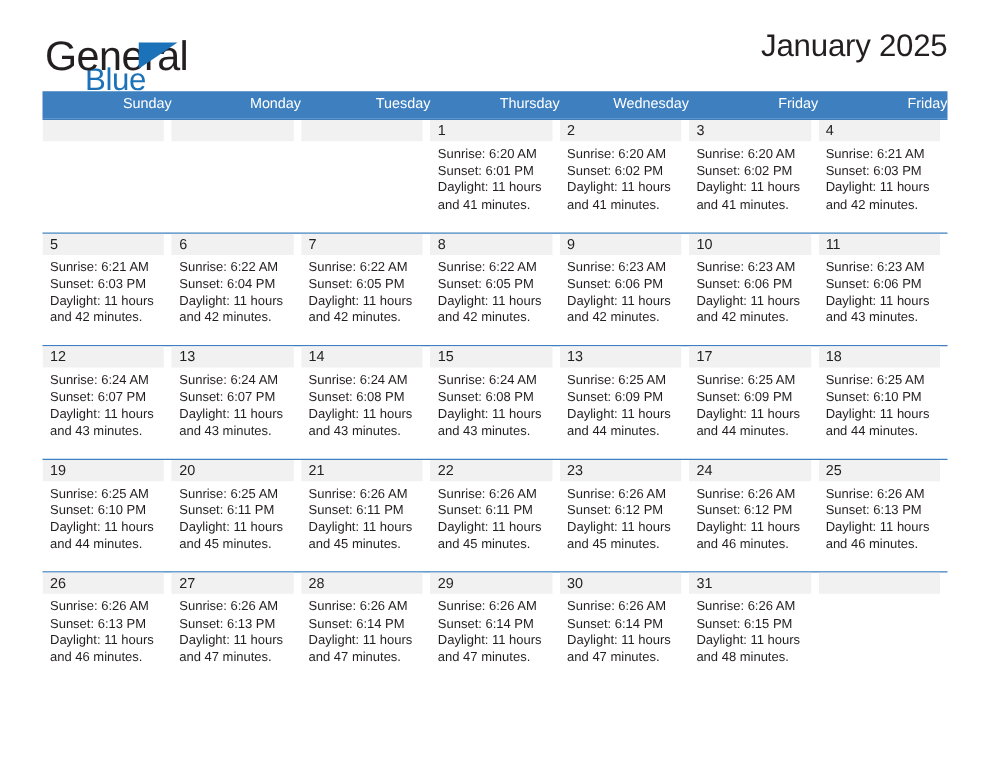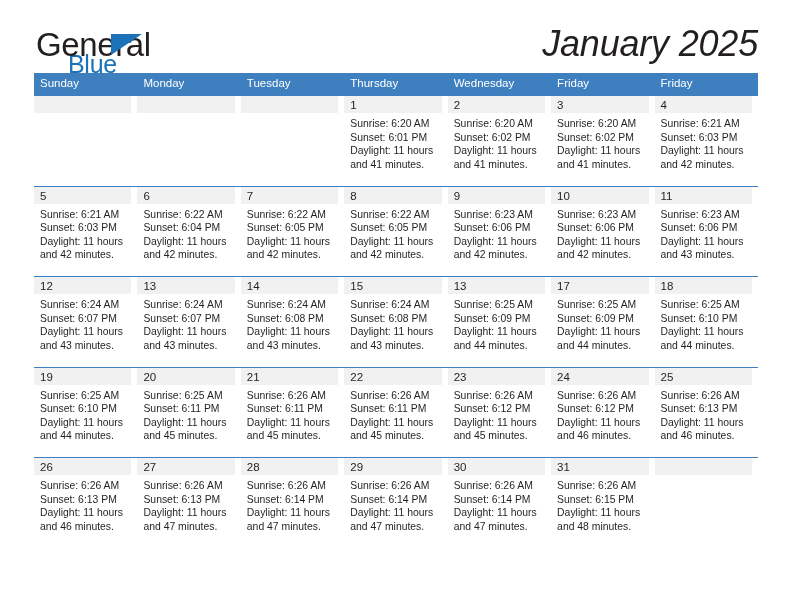--- a/index.html
+++ b/index.html
@@ -60,40 +60,40 @@
     margin-left: 32px;
     margin-top: -2px;
   }
   .title-wrap {
     position: absolute;
     right: 0;
     top: 24px;
     text-align: right;
   }
   .cal-title {
-    font-size: 36px;
+    font-size: 25px;
     color: #231f20;
     letter-spacing: -0.2px;
     line-height: 1.1;
-    font-style: italic;
   }
   .cal-sub {
     margin-top: 8px;
     font-size: 14.5px;
     color: #231f20;
   }
 
   
   .calendar {
     width: 724px;
   }
   .weekhead {
     display: flex;
     background: #3d7fbf;
     height: 22px;
+    text-align: right;
   }
   .weekhead .wh {
     flex: 1 1 0;
     color: #ffffff;
     font-size: 11.5px;
     padding: 4px 0 0 6px;
     box-sizing: border-box;
     white-space: nowrap;
   }
   .week {

